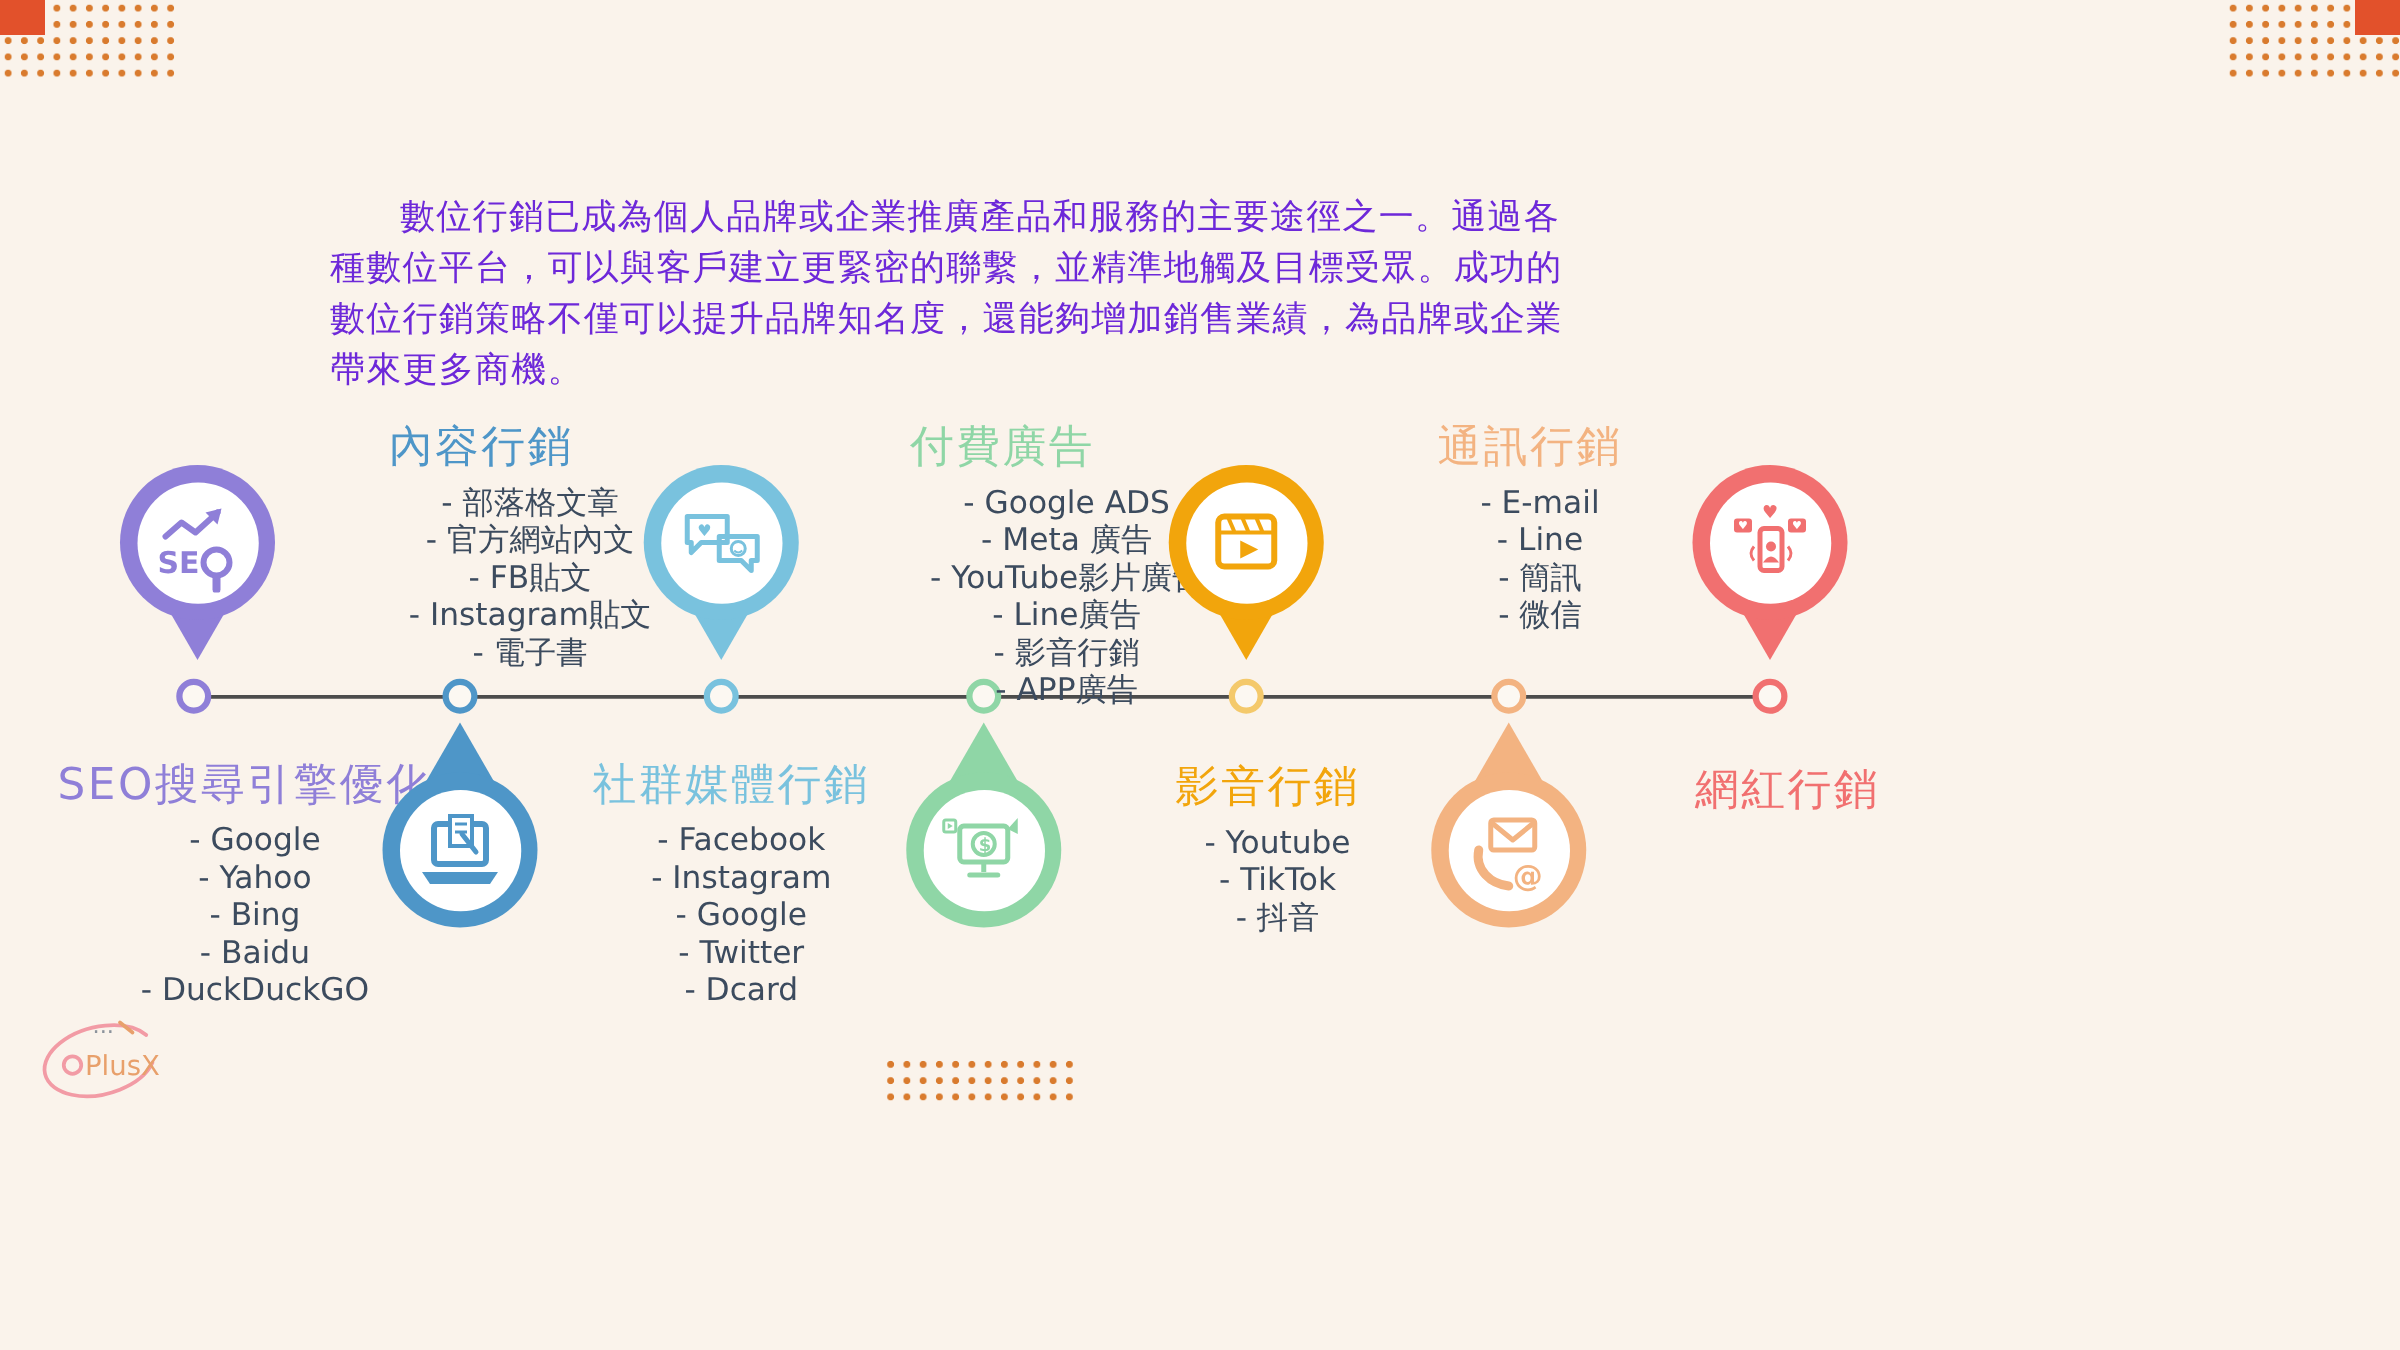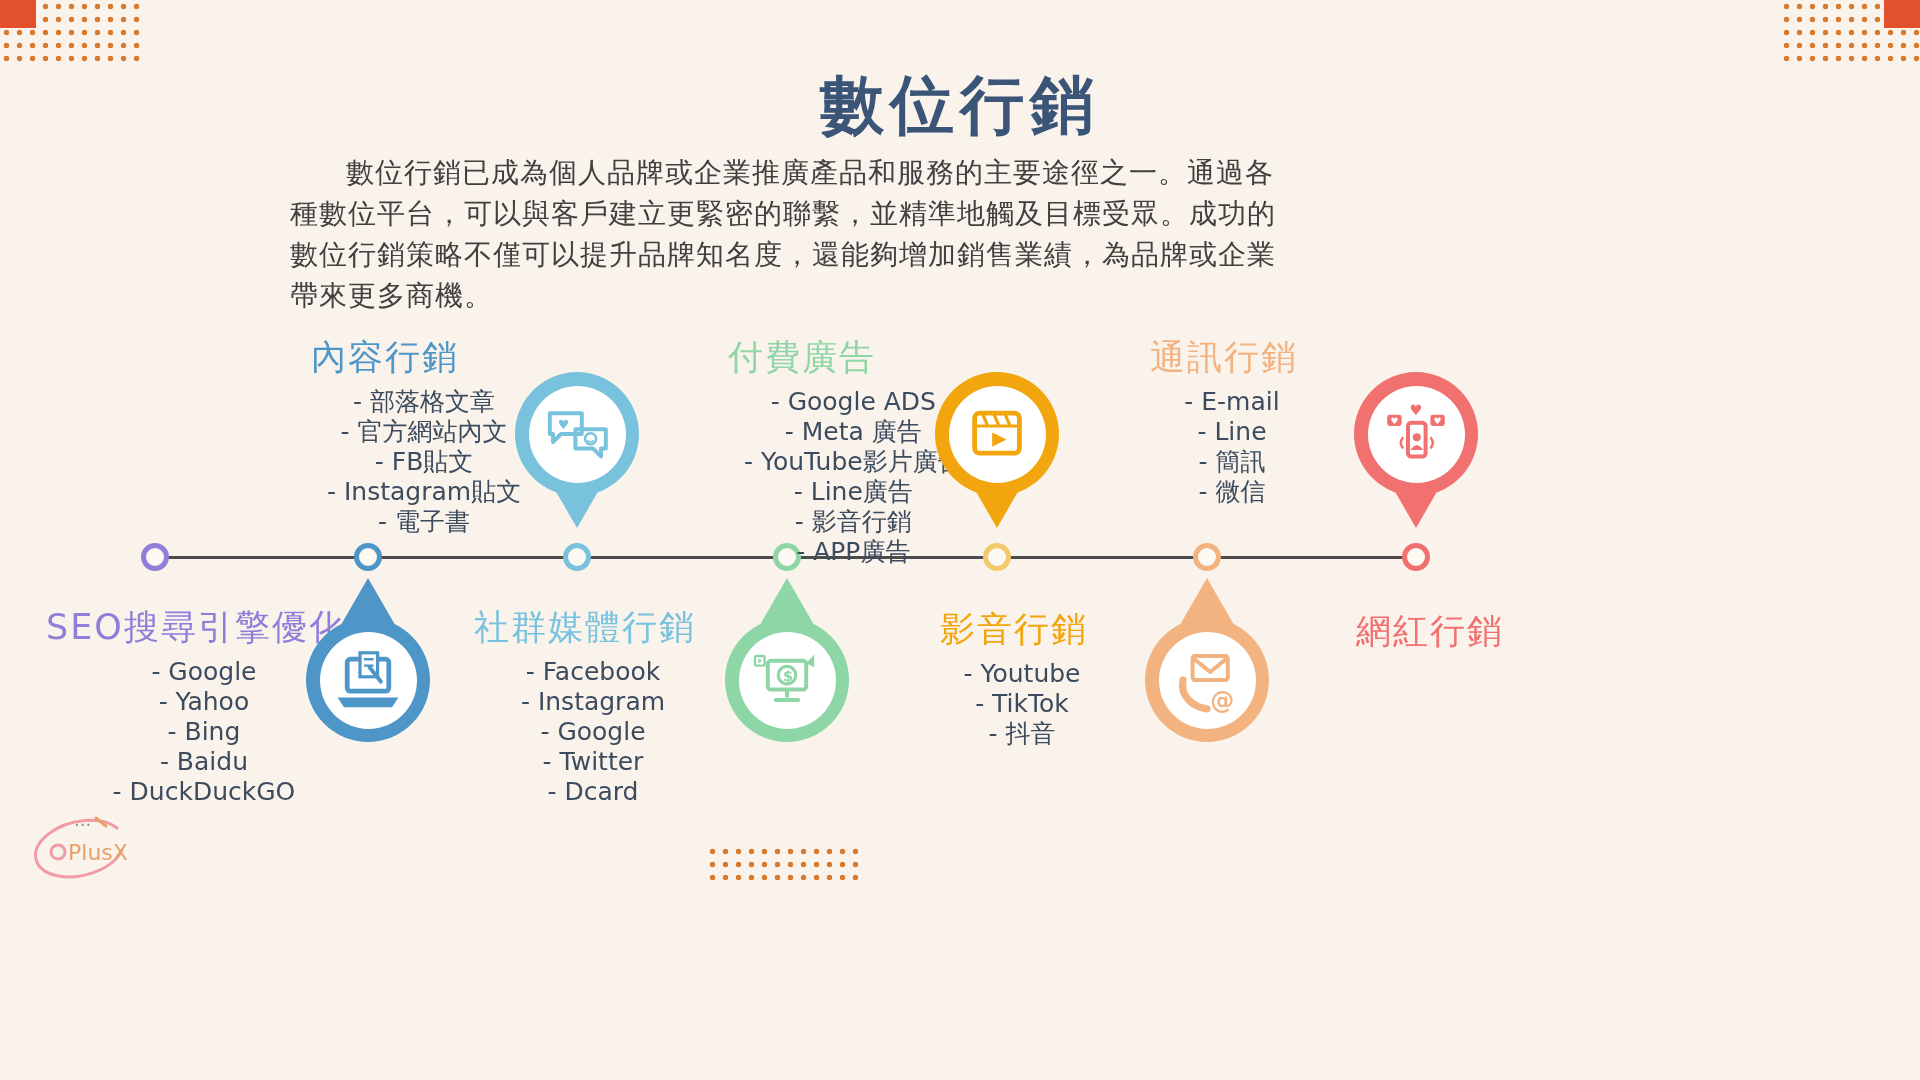--- a/index.html
+++ b/index.html
@@ -12,22 +12,22 @@
     position:absolute;
     background-image:radial-gradient(circle,#D97B2E 2.5px,transparent 3.1px);
     background-size:13px 13px;
   }
   .corner-square{position:absolute;background:#E2512B;}
   .main-title{
     position:absolute;top:62px;left:0;width:100%;text-align:center;
     font-size:64px;font-weight:bold;color:#3A5578;letter-spacing:6px;
   }
   .intro{
-    position:absolute;top:152px;left:290px;width:1010px;
-    font-size:28px;line-height:41px;color:#404040;
+    position:absolute;top:152px;left:264px;width:1010px;
+    font-size:28px;line-height:41px;color:#6d28d9;
     text-indent:2em;letter-spacing:1px;
   }
   .timeline{position:absolute;left:156px;top:556px;width:1261px;height:3px;background:#4C4C4C;}
   .tnode{
     position:absolute;top:543px;width:18px;height:18px;border-radius:50%;
     background:#FCF8F2;border:5px solid #999;
   }
   .pin{position:absolute;width:124px;height:170px;}
   .pin-circle{
     position:absolute;left:0;width:124px;height:124px;border-radius:50%;
@@ -61,32 +61,45 @@
 <body>
 
 <div class="stage">
 
   <div class="dots" style="left:0;top:0;width:140px;height:63px"></div>
   <div class="corner-square" style="left:0;top:0;width:36px;height:28px"></div>
   <div class="dots" style="left:1780px;top:0;width:140px;height:63px"></div>
   <div class="corner-square" style="left:1884px;top:0;width:36px;height:28px"></div>
   <div class="dots" style="left:706px;top:845px;width:156px;height:36px"></div>
 
-  <div class="main-title">數位行銷</div>
   <div class="intro">數位行銷已成為個人品牌或企業推廣產品和服務的主要途徑之一。通過各種數位平台，可以與客戶建立更緊密的聯繫，並精準地觸及目標受眾。成功的數位行銷策略不僅可以提升品牌知名度，還能夠增加銷售業績，為品牌或企業帶來更多商機。</div>
 
   <div class="timeline"></div>
   <div class="tnode" style="left:141px;border-color:#8F7FD8"></div>
   <div class="tnode" style="left:354px;border-color:#4E96C8"></div>
   <div class="tnode" style="left:563px;border-color:#79C2DE"></div>
   <div class="tnode" style="left:773px;border-color:#8FD6A6"></div>
   <div class="tnode" style="left:983px;border-color:#F4C96B"></div>
   <div class="tnode" style="left:1193px;border-color:#F3B381"></div>
   <div class="tnode" style="left:1402px;border-color:#F17070"></div>
 
+  <div class="pin down" style="left:96px;top:372px;--c:#8F7FD8">
+    <div class="pin-tail-down"></div>
+    <div class="pin-circle">
+      <div class="pin-inner">
+        <svg viewBox="0 0 100 100" width="80" height="80">
+          <polyline points="18,44 34,30 48,40 70,20" fill="none" stroke="#8F7FD8" stroke-width="6" stroke-linecap="round" stroke-linejoin="round"></polyline>
+          <polygon points="74,16 58,20 70,32" fill="#8F7FD8"></polygon>
+          <text x="10" y="80" font-size="30" font-weight="bold" fill="#8F7FD8">SE</text>
+          <circle cx="69" cy="70" r="13" fill="none" stroke="#8F7FD8" stroke-width="6"></circle>
+          <line x1="69" y1="85" x2="69" y2="97" stroke="#8F7FD8" stroke-width="8" stroke-linecap="round"></line>
+        </svg>
+      </div>
+    </div>
+  </div>
 
   <div class="pin up" style="left:306px;top:578px;--c:#4E96C8">
     <div class="pin-tail-up"></div>
     <div class="pin-circle">
       <div class="pin-inner">
         <svg viewBox="0 0 100 100" width="80" height="80">
           <rect x="24" y="24" width="52" height="40" rx="4" fill="none" stroke="#4E96C8" stroke-width="6"></rect>
           <rect x="40" y="16" width="22" height="30" fill="#fff" stroke="#4E96C8" stroke-width="4"></rect>
           <line x1="45" y1="24" x2="57" y2="24" stroke="#4E96C8" stroke-width="3"></line>
           <line x1="45" y1="32" x2="57" y2="32" stroke="#4E96C8" stroke-width="3"></line>

